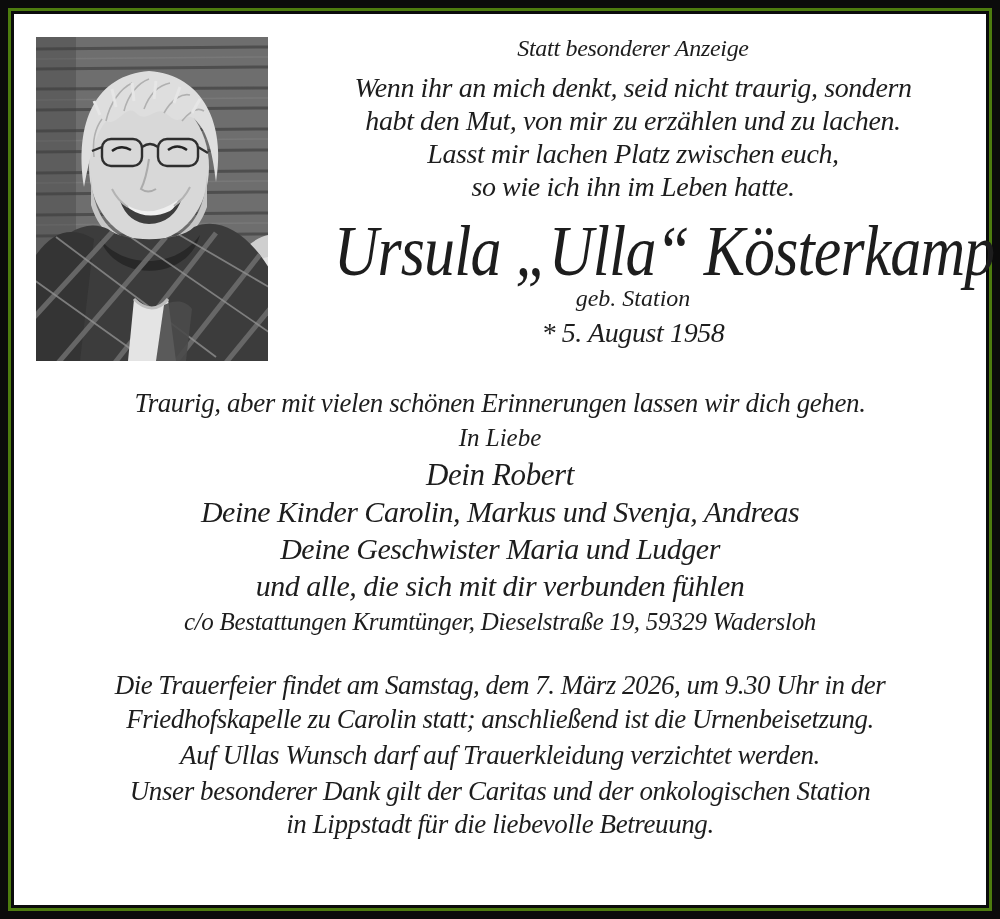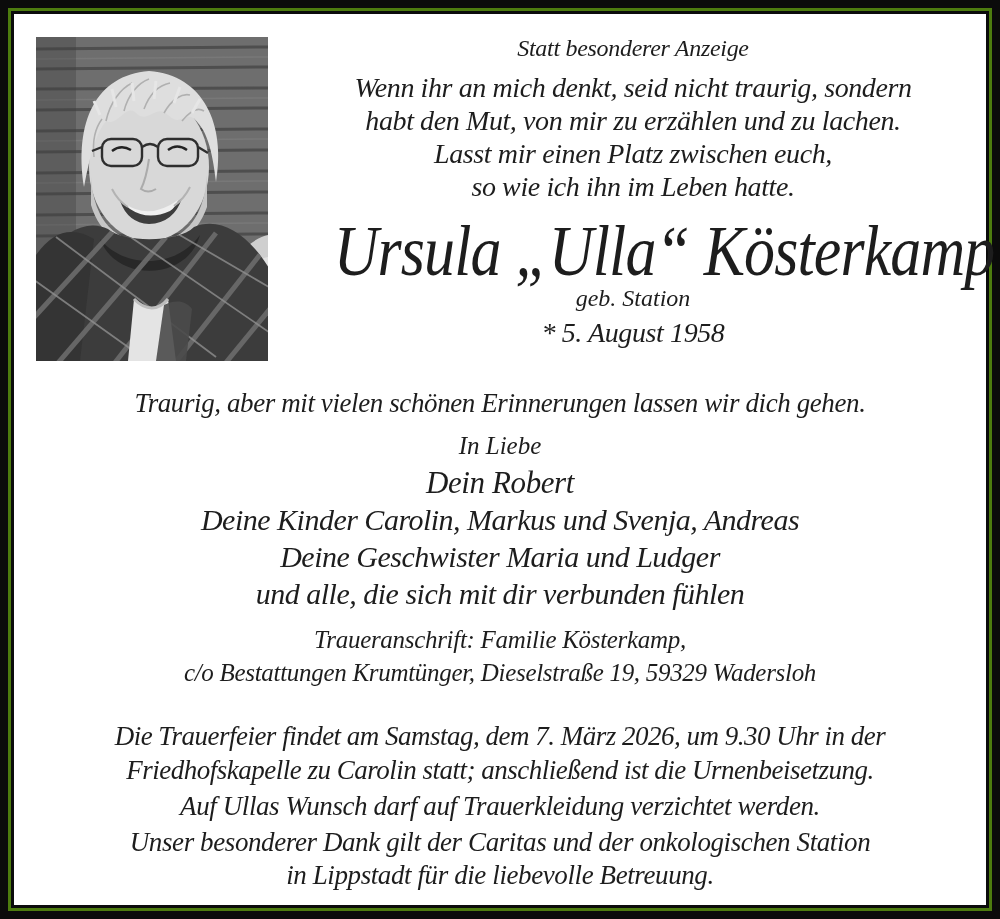--- a/index.html
+++ b/index.html
@@ -44,21 +44,21 @@
   .name-line span { display: inline-block; transform: scaleX(0.86); letter-spacing: -1px; }
   .maiden     { font-size: 24px; line-height: 27px; }
   .dates      { margin-top: 4px; font-size: 28px; line-height: 34px; display: flex; justify-content: center; gap: 72px; letter-spacing: -0.4px; }
 
   .bottom-block {
     position: absolute;
     top: 372px; left: 0; right: 0;
     text-align: center;
   }
   .farewell      { font-size: 27px; line-height: 34px; letter-spacing: -0.4px; }
-  .closing       { margin-top: 10px; font-size: 25px; line-height: 31px; }
+  .closing       { margin-top: 2px; font-size: 25px; line-height: 31px; }
   .mourner-lead  { margin-top: 3px; font-size: 31px; line-height: 38px; letter-spacing: -0.4px; }
   .mourner-line  { font-size: 30px; line-height: 36px; letter-spacing: -0.5px; }
   .mourner-line.m2 { margin-top: 1px; }
   .mourner-line.m3 { margin-top: 1px; }
   .address-line  { font-size: 25px; line-height: 31px; letter-spacing: -0.3px; }
   .address-line.a1 { margin-top: 12px; }
   .address-line.a2 { margin-top: 2px; }
   .service-line  { font-size: 27px; line-height: 34px; letter-spacing: -0.5px; }
   .service-line.s1 { margin-top: 31px; }
   .wish          { margin-top: 2px; font-size: 27px; line-height: 34px; letter-spacing: -0.4px; }
@@ -172,38 +172,37 @@
           <path d="M120 324 L 128 268 C 140 262 150 264 156 272 L 150 324 Z" fill="#4a4a4a" opacity="0.9"></path>
         </g>
       </svg>
     </div>
 
     <div class="top-block">
       <div class="pre-header">Statt besonderer Anzeige</div>
       <div>
         <div class="poem-line first">Wenn ihr an mich denkt, seid nicht traurig, sondern</div>
         <div class="poem-line">habt den Mut, von mir zu erzählen und zu lachen.</div>
-        <div class="poem-line">Lasst mir einen Platz zwischen euch,</div>
+        <div class="poem-line">Lasst mir lachen Platz zwischen euch,</div>
         <div class="poem-line">so wie ich ihn im Leben hatte.</div>
       </div>
       <div class="name-line"><span>Ursula „Ulla“ Kösterkamp</span></div>
       <div class="maiden">geb. Station</div>
       <div class="dates">
         <span>* 5. August 1958</span>
       </div>
     </div>
 
     <div class="bottom-block">
       <div class="farewell">Traurig, aber mit vielen schönen Erinnerungen lassen wir dich gehen.</div>
       <div class="closing">In Liebe</div>
       <div class="mourner-lead">Dein Robert</div>
       <div class="mourner-line m1">Deine Kinder Carolin, Markus und Svenja, Andreas</div>
       <div class="mourner-line m2">Deine Geschwister Maria und Ludger</div>
       <div class="mourner-line m3">und alle, die sich mit dir verbunden fühlen</div>
-      <div class="address-line a1">Traueranschrift: Familie Kösterkamp,</div>
       <div class="address-line a2">c/o Bestattungen Krumtünger, Dieselstraße 19, 59329 Wadersloh</div>
       <div class="service-line s1">Die Trauerfeier findet am Samstag, dem 7. März 2026, um 9.30 Uhr in der</div>
       <div class="service-line">Friedhofskapelle zu Carolin statt; anschließend ist die Urnenbeisetzung.</div>
       <div class="wish">Auf Ullas Wunsch darf auf Trauerkleidung verzichtet werden.</div>
       <div class="thanks-line t1">Unser besonderer Dank gilt der Caritas und der onkologischen Station</div>
       <div class="thanks-line">in Lippstadt für die liebevolle Betreuung.</div>
     </div>
 
   </div>
 </div>

